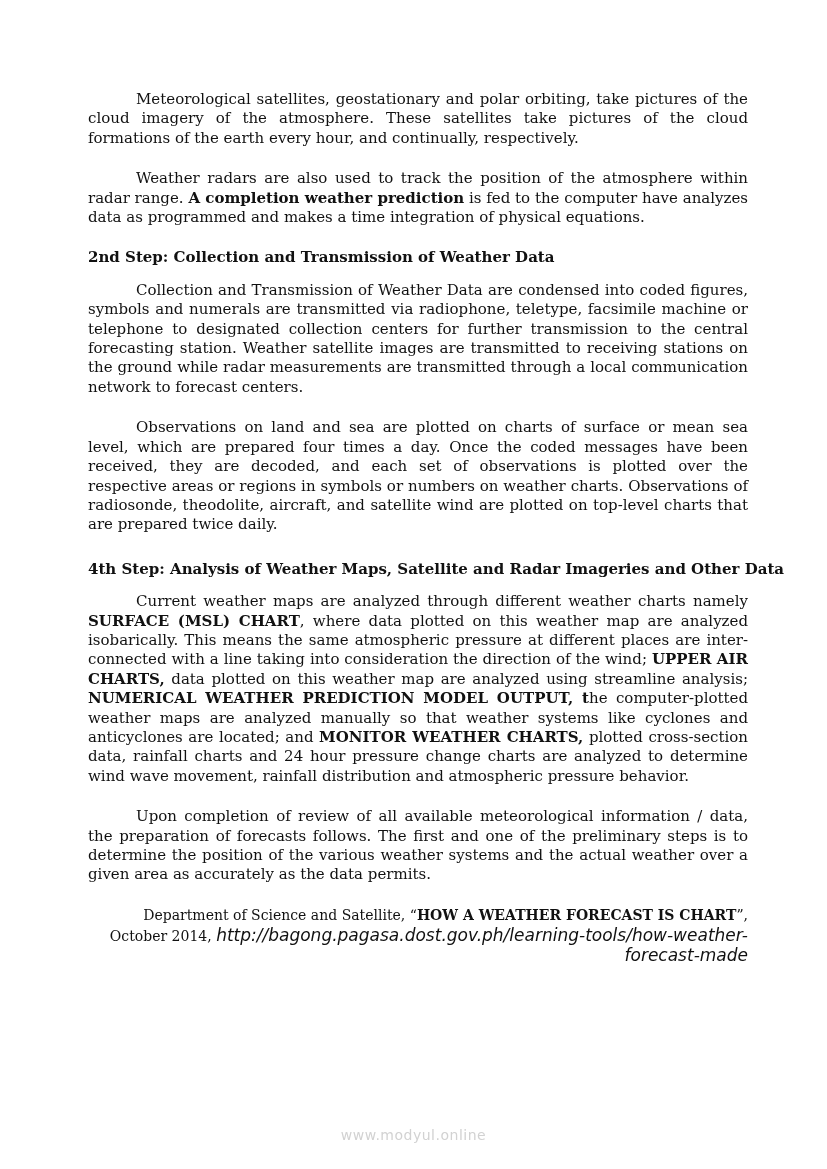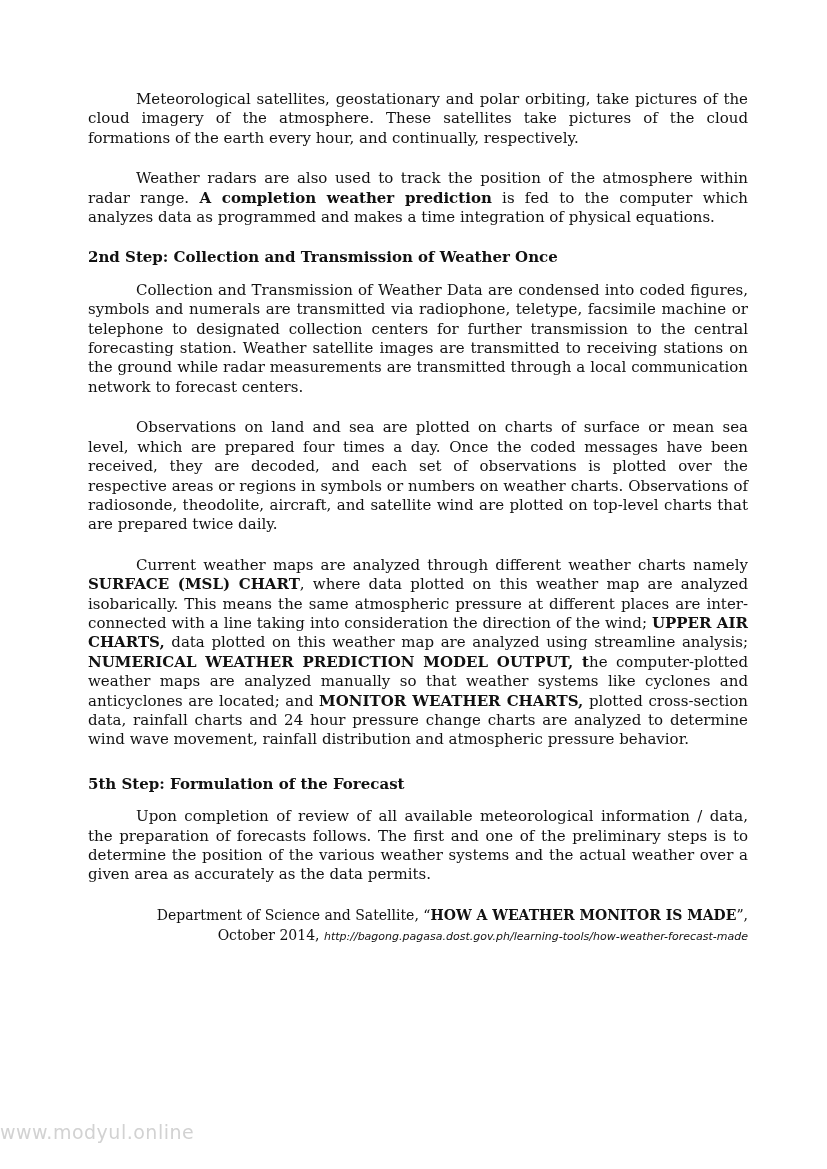--- a/index.html
+++ b/index.html
@@ -34,66 +34,67 @@
     font-weight: bold;
     margin-bottom: 13px;
     white-space: nowrap;
     color: #111111;
   }
   .gap-before { margin-top: 25px; }
   .seg-b { font-weight: bold; }
   .seg-iu {
     font-style: italic;
     font-family: "DejaVu Sans", "Liberation Sans", sans-serif;
-    font-size: 11px;
+    font-size: 17px;
   }
   .citation {
     margin-top: 2px;
     font-size: 14px;
     line-height: 19px;
     text-align: right;
     color: #111111;
   }
   .citation-line { margin-bottom: 1px; }
   .footer {
     position: absolute;
     left: 0;
     bottom: 26px;
     width: 100%;
+    text-align: center;
     font-family: "DejaVu Sans", "Liberation Sans", sans-serif;
-    font-size: 19px;
+    font-size: 14px;
     letter-spacing: 0.5px;
     color: #d2d2d2;
   }
 </style>
 </head>
 <body>
 
 <div class="page">
   <div class="content">
 
     <p class="para"><span class="seg-n">Meteorological satellites, geostationary and polar orbiting, take pictures of the cloud imagery of the atmosphere. These satellites take pictures of the cloud formations of the earth every hour, and continually, respectively.</span></p>
 
-    <p class="para"><span class="seg-n">Weather radars are also used to track the position of the atmosphere within radar range. </span><span class="seg-b">A completion weather prediction</span><span class="seg-n"> is fed to the computer which analyzes data as programmed and makes a time integration of physical equations.</span></p>
+    <p class="para"><span class="seg-n">Weather radars are also used to track the position of the atmosphere within radar range. </span><span class="seg-b">A completion weather prediction</span><span class="seg-n"> is fed to the computer have analyzes data as programmed and makes a time integration of physical equations.</span></p>
 
-    <h2 class="heading">2nd Step: Collection and Transmission of Weather Once</h2>
+    <h2 class="heading">2nd Step: Collection and Transmission of Weather Data</h2>
 
     <p class="para"><span class="seg-n">Collection and Transmission of Weather Data are condensed into coded figures, symbols and numerals are transmitted via radiophone, teletype, facsimile machine or telephone to designated collection centers for further transmission to the central forecasting station. Weather satellite images are transmitted to receiving stations on the ground while radar measurements are transmitted through a local communication network to forecast centers.</span></p>
 
 
     <p class="para"><span class="seg-n">Observations on land and sea are plotted on charts of surface or mean sea level, which are prepared four times a day. Once the coded messages have been received, they are decoded, and each set of observations is plotted over the respective areas or regions in symbols or numbers on weather charts. Observations of radiosonde, theodolite, aircraft, and satellite wind are plotted on top-level charts that are prepared twice daily.</span></p>
 
+    <h2 class="heading gap-before">4th Step: Analysis of Weather Maps, Satellite and Radar Imageries and Other Data</h2>
 
     <p class="para"><span class="seg-n">Current weather maps are analyzed through different weather charts namely </span><span class="seg-b">SURFACE (MSL) CHART</span><span class="seg-n">, where data plotted on this weather map are analyzed isobarically. This means the same atmospheric pressure at different places are inter-connected with a line taking into consideration the direction of the wind; </span><span class="seg-b">UPPER AIR CHARTS,</span><span class="seg-n"> data plotted on this weather map are analyzed using streamline analysis; </span><span class="seg-b">NUMERICAL WEATHER PREDICTION MODEL OUTPUT, t</span><span class="seg-n">he computer-plotted weather maps are analyzed manually so that weather systems like cyclones and anticyclones are located; and </span><span class="seg-b">MONITOR WEATHER CHARTS,</span><span class="seg-n"> plotted cross-section data, rainfall charts and 24 hour pressure change charts are analyzed to determine wind wave movement, rainfall distribution and atmospheric pressure behavior.</span></p>
 
-    <h2 class="heading gap-before">5th Step: Formulation of the Forecast</h2>
 
     <p class="para"><span class="seg-n">Upon completion of review of all available meteorological information / data, the preparation of forecasts follows. The first and one of the preliminary steps is to determine the position of the various weather systems and the actual weather over a given area as accurately as the data permits.</span></p>
 
     <div class="citation">
-      <div class="citation-line"><span class="seg-n">Department of Science and Satellite, “</span><span class="seg-b">HOW A WEATHER MONITOR IS MADE</span><span class="seg-n">”,</span></div>
+      <div class="citation-line"><span class="seg-n">Department of Science and Satellite, “</span><span class="seg-b">HOW A WEATHER FORECAST IS CHART</span><span class="seg-n">”,</span></div>
       <div class="citation-line"><span class="seg-n">October 2014, </span><span class="seg-iu">http://bagong.pagasa.dost.gov.ph/learning-tools/how-weather-forecast-made</span></div>
     </div>
 
   </div>
 
   <div class="footer">www.modyul.online</div>
 </div>
 
 </body></html>

